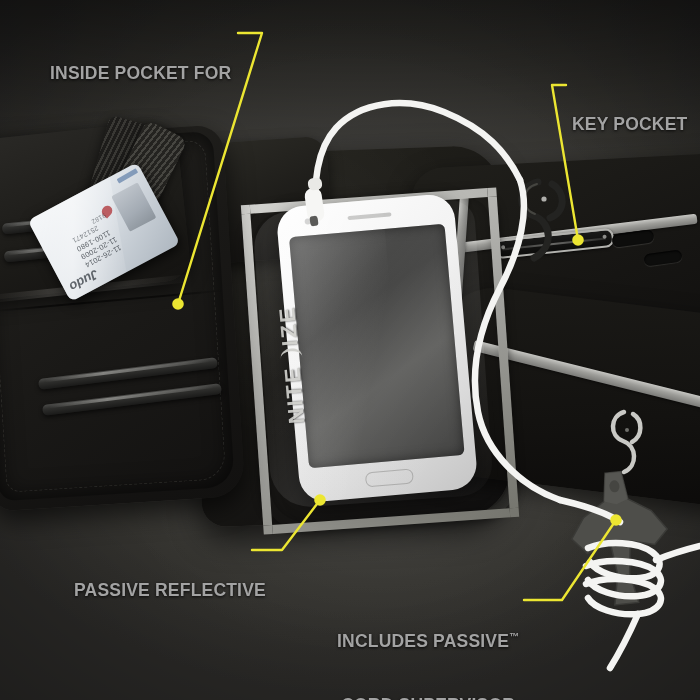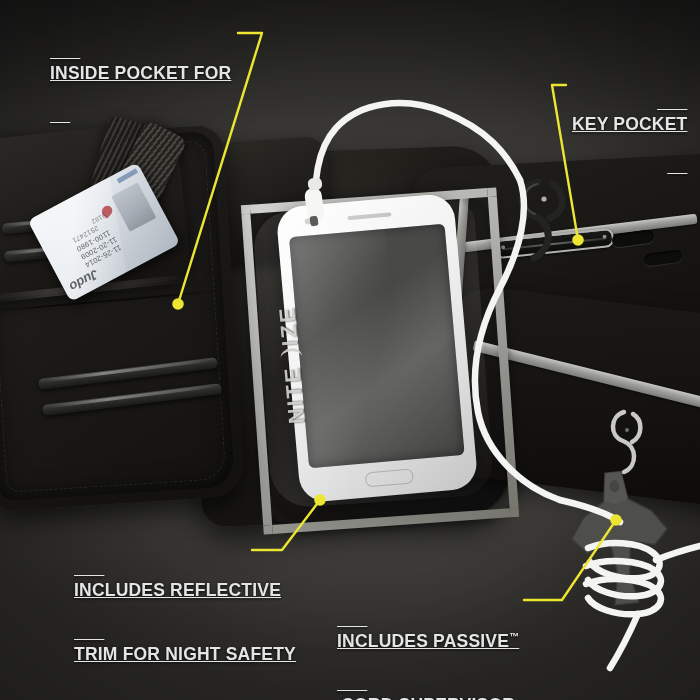--- a/index.html
+++ b/index.html
@@ -358,29 +358,28 @@
     position: absolute;
     left: 568px; top: 470px;
     width: 104px; height: 138px;
     transform: rotate(-6deg);
   }
 
   
   #callout-layer { position: absolute; inset: 0; }
   .callout-text {
     position: absolute;
-    color: #e5e5e5;
+    color: #a3a3a3;
     font-family: "Liberation Sans", sans-serif;
     font-weight: bold;
     font-size: 17.5px;
     line-height: 1.22;
     letter-spacing: 0.2px;
     text-shadow: 0 1px 3px rgba(0,0,0,0.85);
     white-space: pre;
-    text-decoration: underline;
   }
   #co-inside  { left: 50px;  top: 20px;  text-align: left; }
   #co-key     { left: 572px; top: 71px;  text-align: right; }
   #co-passive { left: 74px;  top: 537px; text-align: left; }
   #co-curvy   { left: 337px; top: 588px; text-align: left; }
   .tm { font-size: 10px; vertical-align: super; }
 </style>
 </head>
 <body>
 
@@ -533,22 +532,21 @@
   <div>
     <div class="callout-text" id="co-inside">
       <div>INSIDE POCKET FOR</div>
     </div>
 
     <div class="callout-text" id="co-key">
       <div>KEY POCKET</div>
     </div>
 
     <div class="callout-text" id="co-passive">
-      <div>INCLUDES REFLECTIVE</div>
-      <div>TRIM FOR NIGHT SAFETY</div>
+      <div>PASSIVE REFLECTIVE</div>
     </div>
 
     <div class="callout-text" id="co-curvy">
       <div><span>INCLUDES PASSIVE</span><span class="tm">™</span></div>
       <div style="text-align:center">CORD SUPERVISOR</div>
     </div>
   </div>
 
 </div>
 

